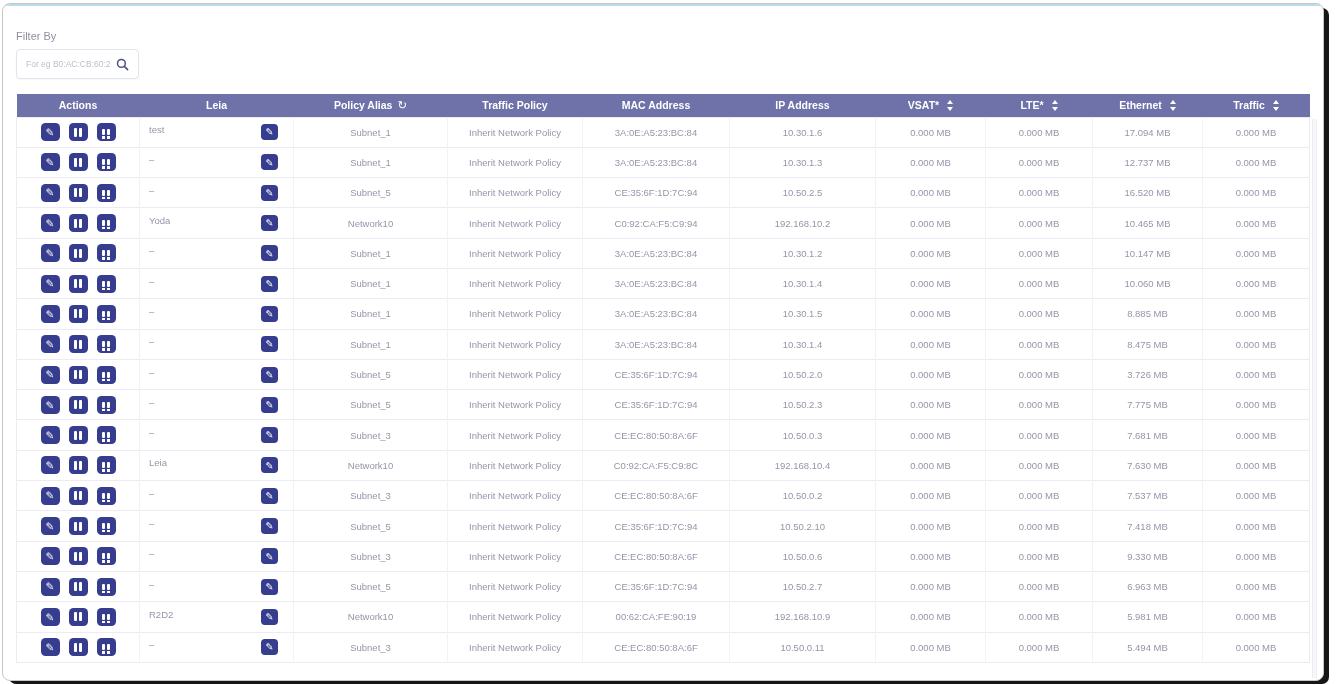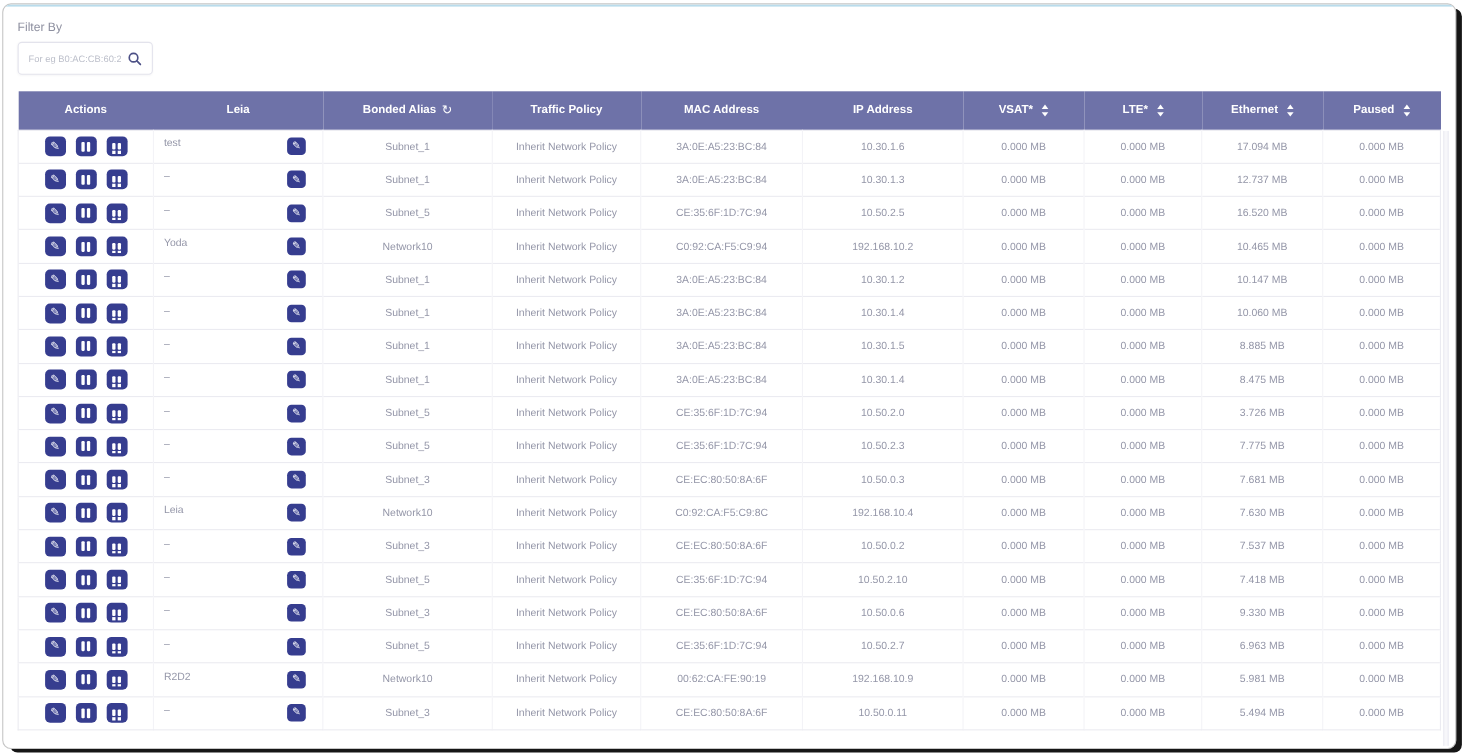--- a/index.html
+++ b/index.html
@@ -14,29 +14,29 @@
     background: #fff;
     border: 1px solid #c6c6c6;
     border-radius: 8px;
     box-shadow: 6px 4px 0 -1px #161616;
     overflow: hidden;
   }
   .titlebar { height: 39px; display: flex; justify-content: space-between; align-items: center; padding: 0 22px 0 17px; }
   .title { font-size: 13px; font-weight: bold; color: #4b4e70; letter-spacing: 0.2px; }
   .paused-link { font-size: 11.5px; font-weight: bold; color: #4a4f9f; text-decoration: underline; cursor: pointer; }
   .divider { border-top: 2px solid #b9dcec; }
-  .filter { padding: 13px 0 0 13px; }
+  .filter { padding: 13px 0 0 13px; margin-top: 11px; }
   .filter-label { font-size: 11px; color: #8e90a0; margin-bottom: 7px; }
   .search-box { width: 123px; height: 30px; border: 1px solid #e3e3ec; border-radius: 4px; display: flex; align-items: center; padding: 0 9px; background: #fff; box-shadow: 0 1px 2px rgba(40,40,80,0.04); }
   .search-box input { flex: 1; min-width: 0; border: none; outline: none; font-size: 8.5px; color: #666; font-family: inherit; background: transparent; }
   .search-box input::placeholder { color: #bcbfca; }
   .mag { flex: 0 0 auto; margin-left: 6px; cursor: pointer; display: flex; }
 
   table { border-collapse: collapse; table-layout: fixed; margin: 15px 0 0 13px; width: 1293px; }
-  thead th { background: #6e72a8; color: #fff; font-size: 10.5px; font-weight: bold; height: 35px; text-align: center; vertical-align: middle; padding: 0 2px; }
+  thead th { background: #6e72a8; color: #fff; font-size: 10.5px; font-weight: bold; height: 23px; text-align: center; vertical-align: middle; padding: 0 2px; }
   .th-inner { display: flex; align-items: center; justify-content: center; }
   .refresh { margin-left: 5px; font-size: 11.5px; font-weight: normal; cursor: pointer; }
   .sorters { display: inline-flex; flex-direction: column; gap: 3.5px; margin-left: 8px; }
   .car { width: 0; height: 0; border-left: 3.5px solid transparent; border-right: 3.5px solid transparent; cursor: pointer; }
   .car.up { border-bottom: 4px solid #fff; }
   .car.down { border-top: 4px solid #fff; }
 
   tbody td { height: 30.3px; font-size: 9.5px; color: #9496a8; text-align: center; vertical-align: middle;
     border-top: 1px solid #ebebf1; border-right: 1px solid #f3f3f7; background: #fff; padding: 0 4px;
     overflow: hidden; white-space: nowrap; }
@@ -100,21 +100,21 @@
               <span>Actions</span>
             </div>
           </th>
           <th>
             <div class="th-inner">
               <span>Leia</span>
             </div>
           </th>
           <th>
             <div class="th-inner">
-              <span>Bonded Alias</span>
+              <span>Policy Alias</span>
               <span class="refresh">↻</span>
             </div>
           </th>
           <th>
             <div class="th-inner">
               <span>Traffic Policy</span>
             </div>
           </th>
           <th>
             <div class="th-inner">
@@ -148,21 +148,21 @@
             <div class="th-inner">
               <span>Ethernet</span>
               <span class="sorters">
                 <i class="car up"></i>
                 <i class="car down"></i>
               </span>
             </div>
           </th>
           <th>
             <div class="th-inner">
-              <span>Paused</span>
+              <span>Traffic</span>
               <span class="sorters">
                 <i class="car up"></i>
                 <i class="car down"></i>
               </span>
             </div>
           </th>
         </tr>
       </thead>
     <tbody id="body-rows">
         <tr>

